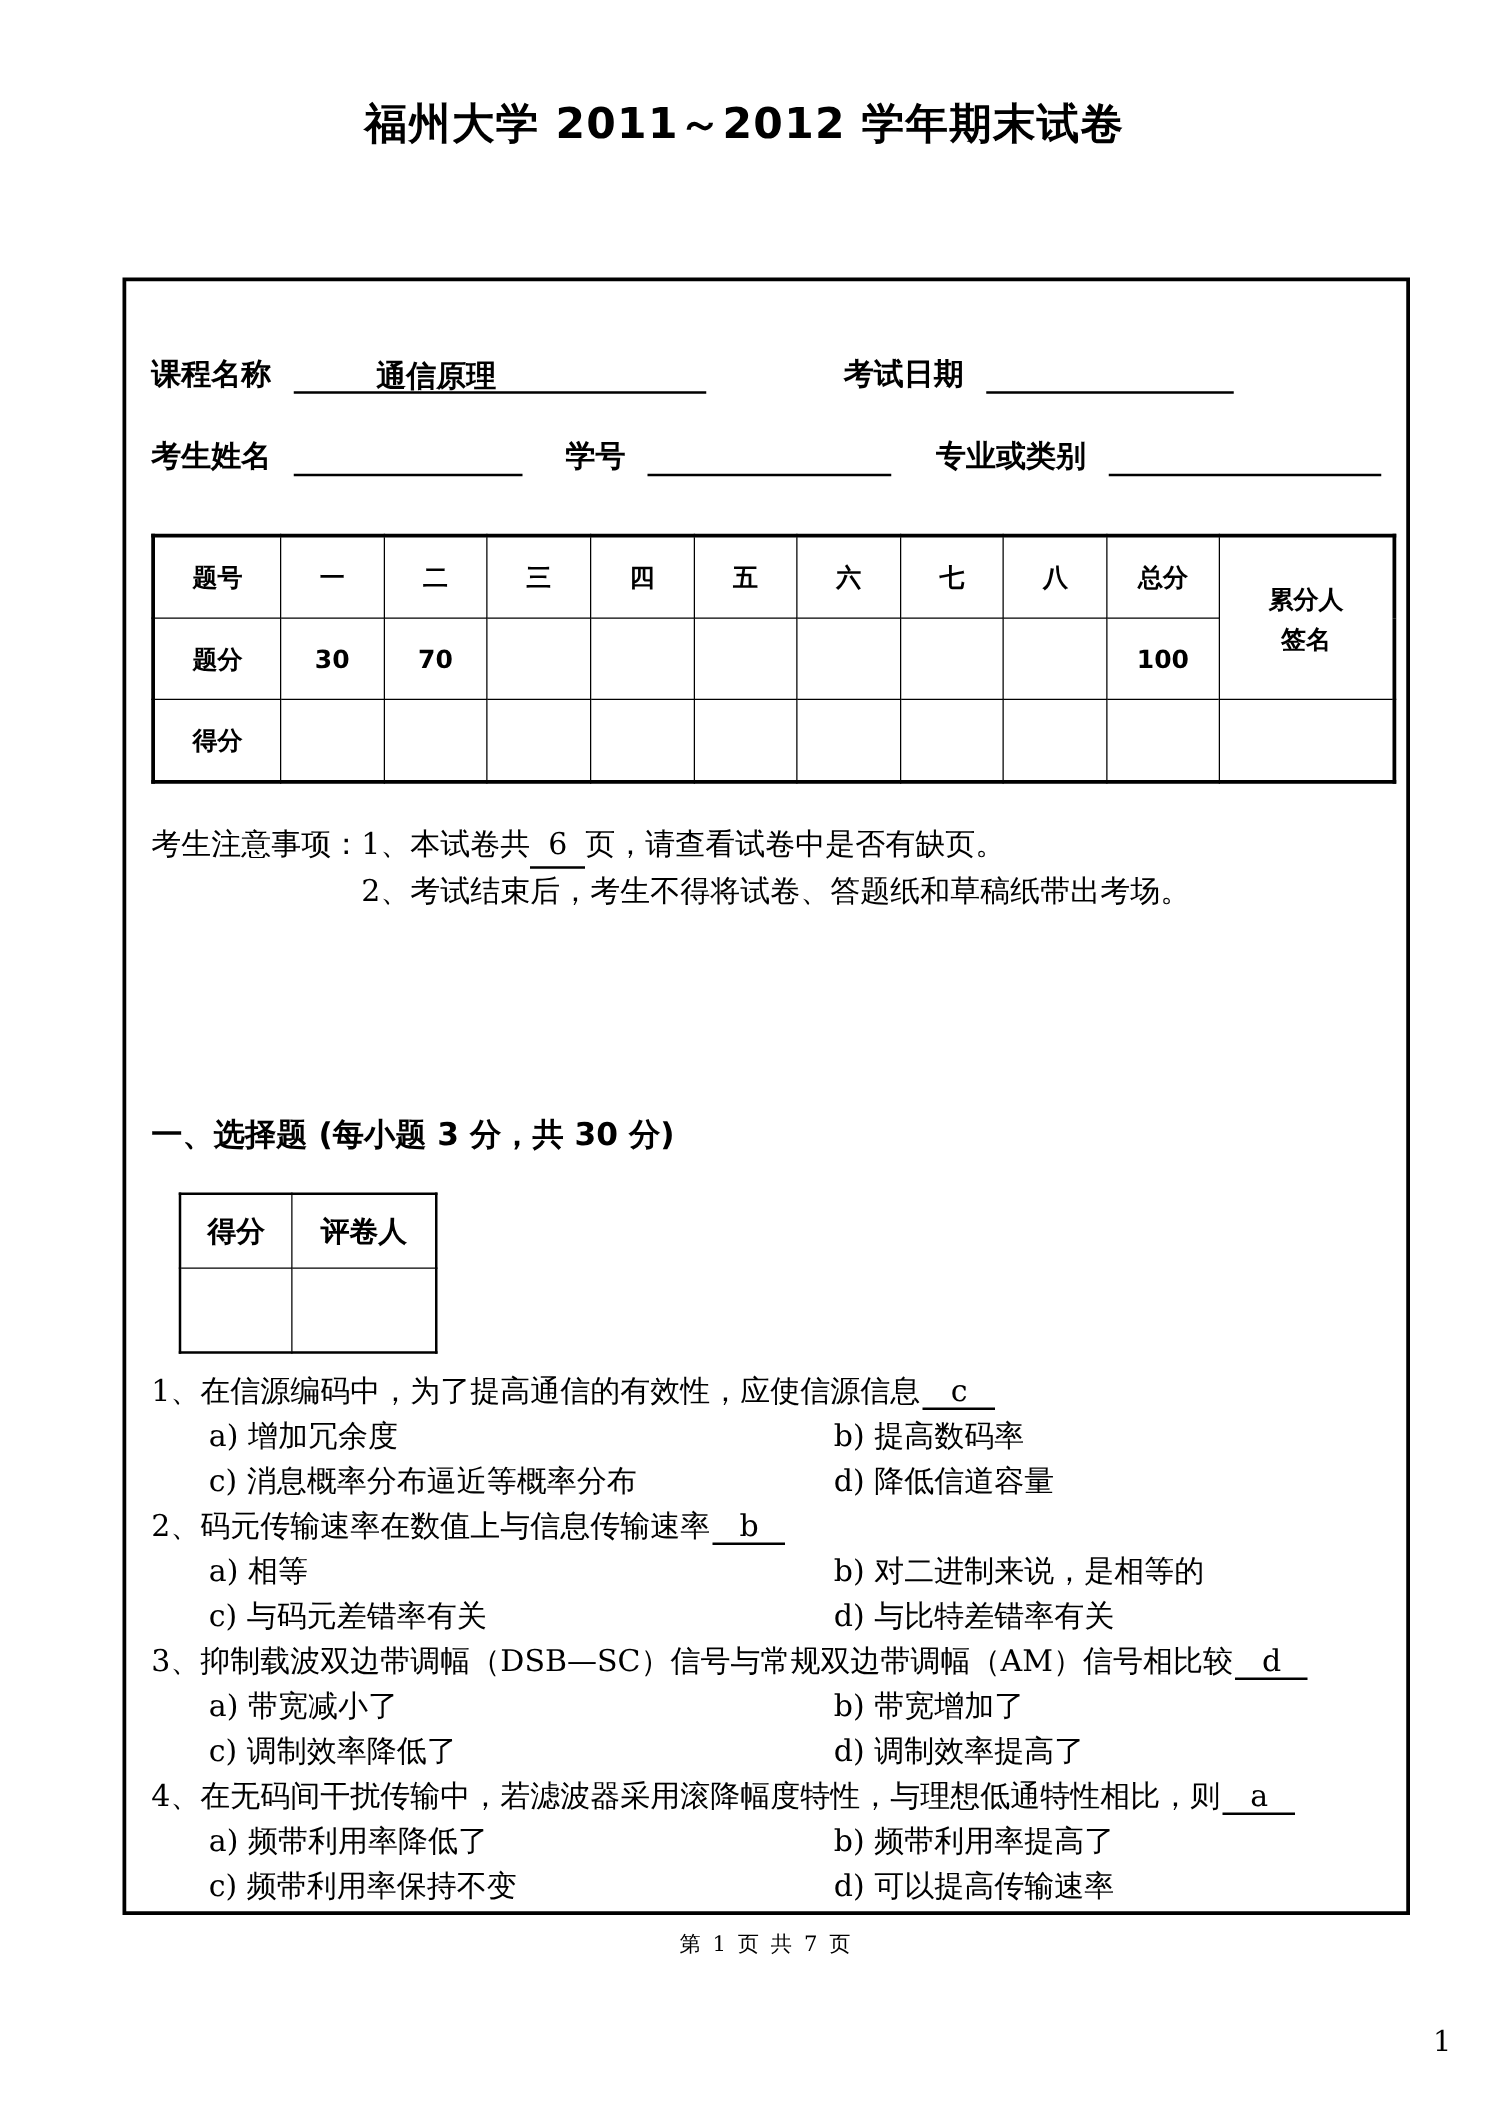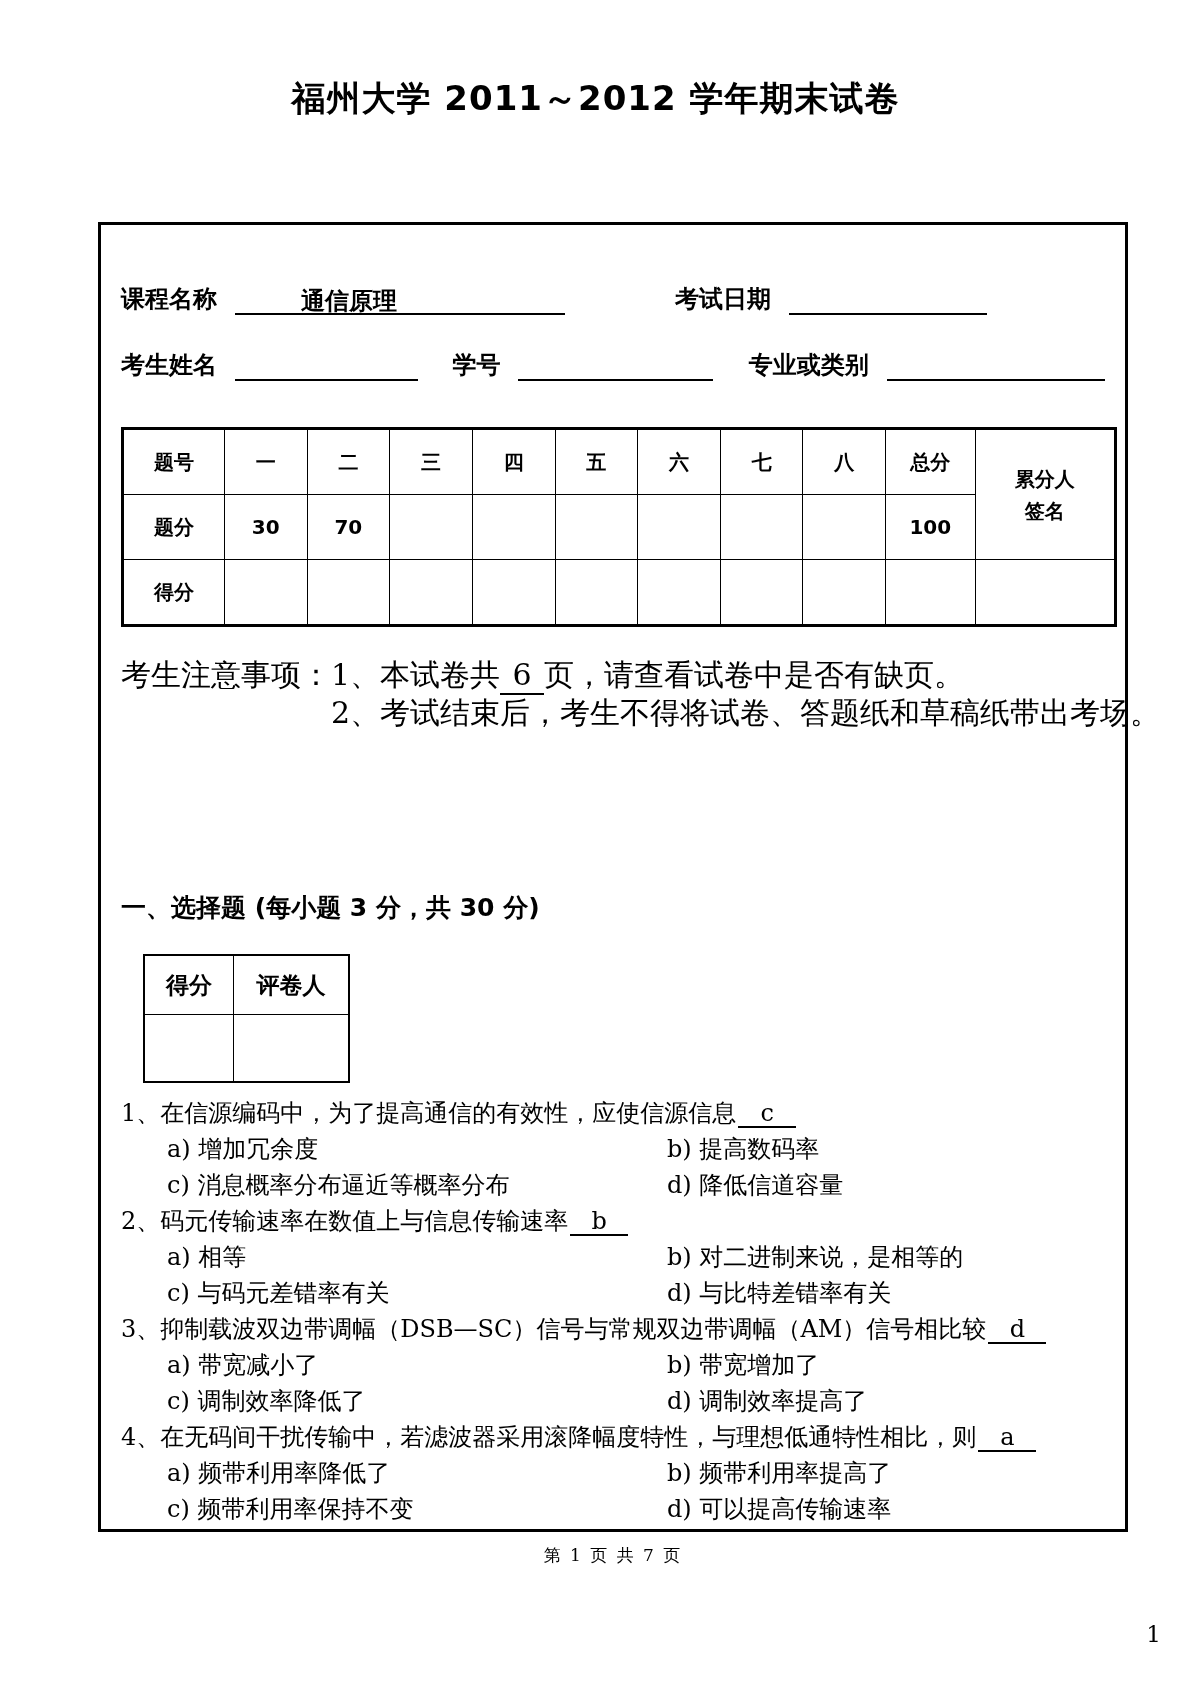--- a/index.html
+++ b/index.html
@@ -69,21 +69,21 @@
   }
   td.col-label{width:10.2%;}
   td.col-q{width:8.3%;}
   td.col-total{width:9.0%;}
   td.col-signer{width:14.2%;line-height:1.6;}
   .num{font-family:"DejaVu Serif","Liberation Serif",serif;font-size:23px;}
 
   .notice{
     margin-top:30px;
     display:flex;
-    font-size:30px;
+    font-size:24px;
     line-height:36px;
     white-space:nowrap;
   }
   .notice-items{display:flex;flex-direction:column;}
   .pages-blank{
     display:inline-block;min-width:44px;
     border-bottom:2px solid #000;
     text-align:center;
   }
 

